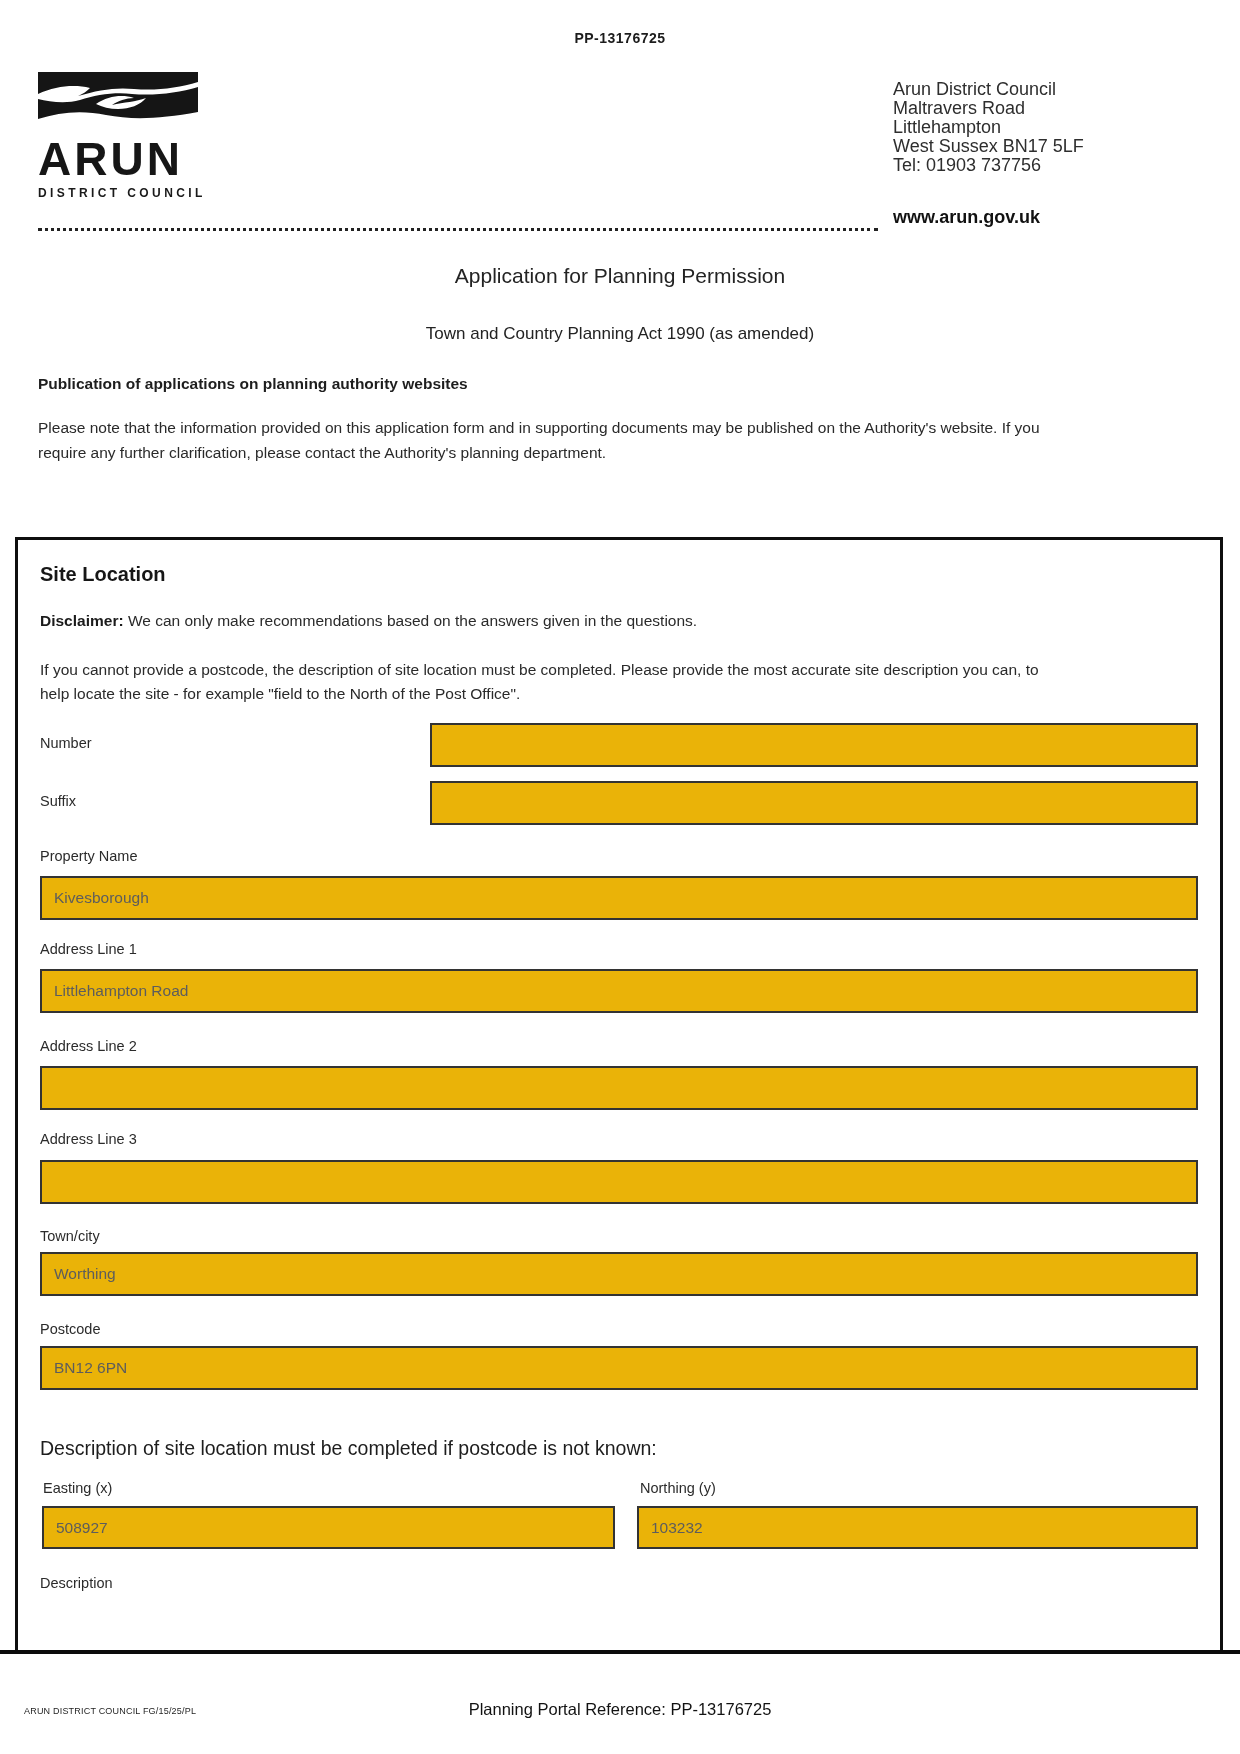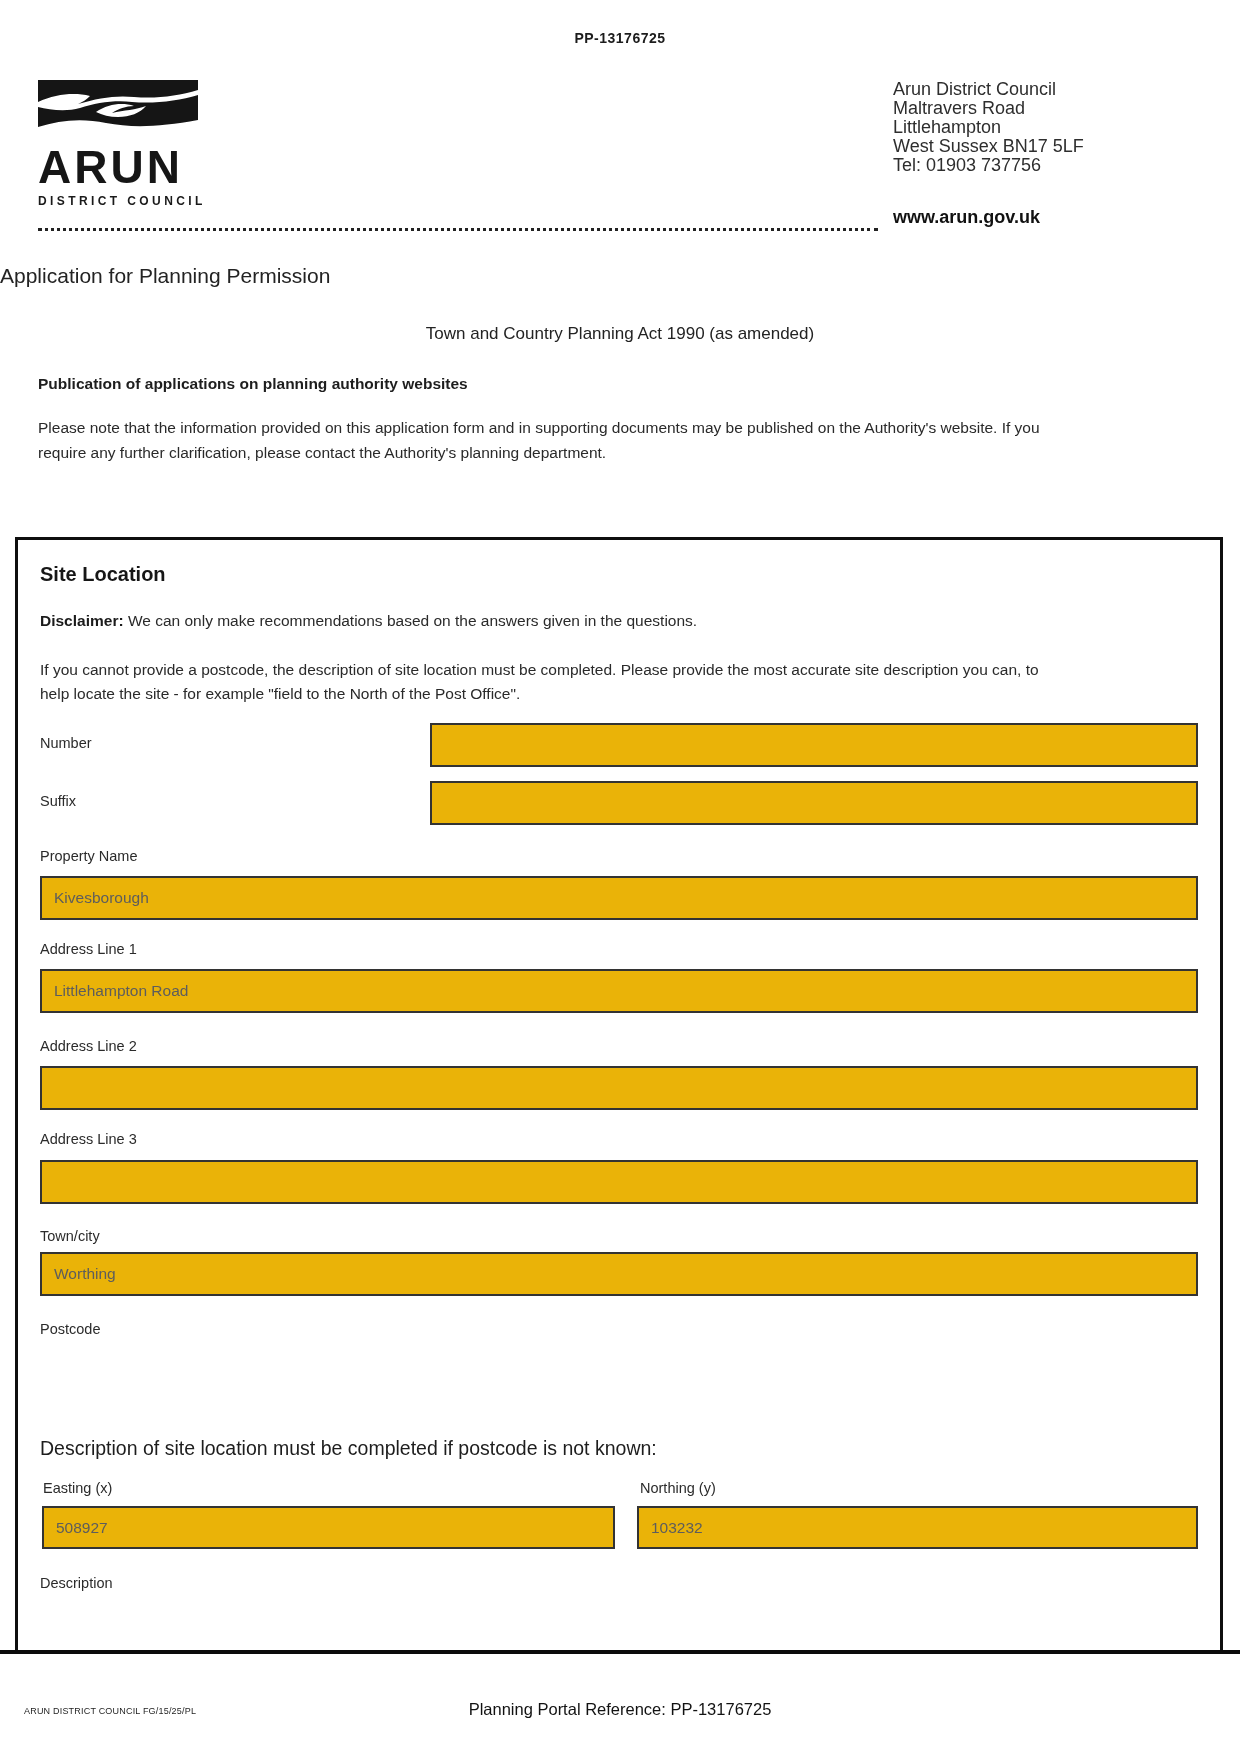--- a/index.html
+++ b/index.html
@@ -11,32 +11,32 @@
     color:#222;
     overflow:hidden;
   }
   .abs{position:absolute;}
 
   
   .pp-top{top:30px;left:0;width:1240px;text-align:center;
     font-size:14px;font-weight:bold;color:#1c1c1c;letter-spacing:.5px;}
 
   
-  .logo{top:80px;left:38px;width:160px;}
+  .logo{top:72px;left:38px;width:160px;}
   .logo-title{font-size:46px;font-weight:bold;color:#161616;letter-spacing:3px;
     line-height:1.05;margin-top:2px;}
   .logo-sub{font-size:12px;font-weight:bold;color:#1a1a1a;letter-spacing:3.4px;margin-top:3px;white-space:nowrap;}
 
   
   .addr{top:80px;left:893px;font-size:18px;line-height:19px;color:#2e2e2e;white-space:pre-line;}
   .website{top:205px;left:893px;font-size:18px;line-height:25px;font-weight:bold;color:#111;}
 
   .divider{top:228px;left:38px;width:840px;border-top:3px dotted #222;height:0;}
 
-  .title-main{top:264px;left:0;width:1240px;text-align:left;font-size:21px;color:#232323;}
+  .title-main{top:264px;left:0;width:1240px;text-align:center;font-size:21px;color:#232323;}
   .title-statute{top:324px;left:0;width:1240px;text-align:center;font-size:17px;color:#232323;}
 
   .pub-heading{top:375px;left:38px;font-size:15.5px;font-weight:bold;color:#1e1e1e;}
   .pub-body{top:416px;left:38px;width:1180px;font-size:15.5px;line-height:24.5px;color:#2a2a2a;white-space:pre-line;}
 
   
   .panel{top:537px;left:15px;width:1202px;height:1113px;
     border:3px solid #0e0e0e;border-bottom:none;background:#fff;}
 
   .sl-heading{top:563px;left:40px;font-size:20px;font-weight:bold;color:#161616;}
@@ -125,20 +125,21 @@
   <div class="abs field-label" style="top:1038px;left:40px;">Address Line 2</div>
   <input class="abs tb tb-full" style="top: 1066px;" value="">
 
   <div class="abs field-label" style="top:1131px;left:40px;">Address Line 3</div>
   <input class="abs tb tb-full" style="top: 1160px;" value="">
 
   <div class="abs field-label" style="top:1228px;left:40px;">Town/city</div>
   <input class="abs tb tb-full" style="top: 1252px;" value="Worthing">
 
   <div class="abs field-label" style="top:1321px;left:40px;">Postcode</div>
+  <input class="abs tb tb-full" style="top: 1346px;" value="BN12 6PN">
 
   <div class="abs desc-heading">Description of site location must be completed if postcode is not known:</div>
 
   <div class="abs field-label" style="top:1480px;left:43px;">Easting (x)</div>
   <div class="abs field-label" style="top:1480px;left:640px;">Northing (y)</div>
   <input class="abs tb" style="top: 1506px; left: 42px; width: 573px; height: 43px;" value="508927">
   <input class="abs tb" style="top: 1506px; left: 637px; width: 561px; height: 43px;" value="103232">
 
   <div class="abs field-label" style="top:1575px;left:40px;">Description</div>
 

